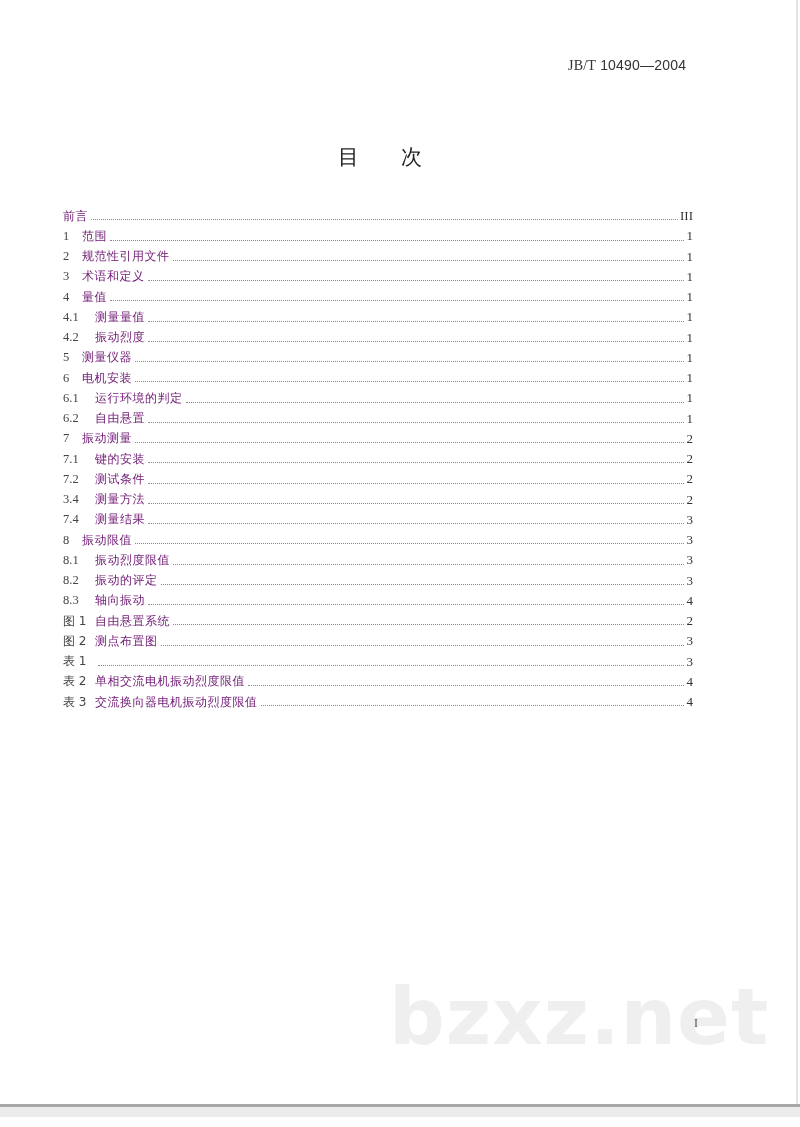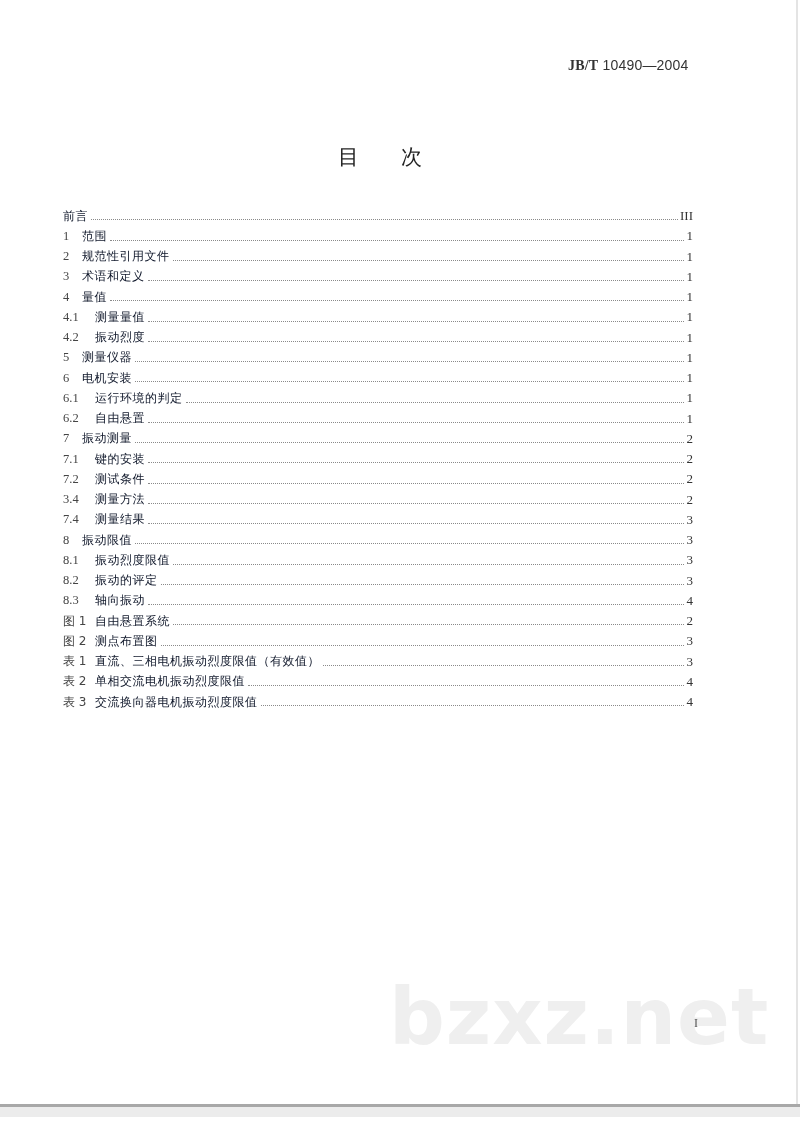--- a/index.html
+++ b/index.html
@@ -44,21 +44,21 @@
       position: absolute;
       left: 568px;
       top: 57px;
       font-family: "Liberation Sans", sans-serif;
       font-size: 14px;
       color: #333;
       letter-spacing: 0.2px;
     }
     .std-code .prefix {
       font-family: "Liberation Serif", serif;
-      font-weight: bold;
+      font-weight: normal;
     }
     .doc-title {
       position: absolute;
       left: 0;
       top: 143px;
       width: 760px;
       text-align: center;
       font-family: "DejaVu Sans", sans-serif;
       font-size: 21px;
       color: #222;
@@ -88,21 +88,21 @@
       color: #444;
     }
     .toc-row.l1 .toc-num { width: 19px; }
     .toc-row.l2 .toc-num { width: 32px; }
     .toc-row.fig .toc-num { width: 32px; font-family: "DejaVu Sans", sans-serif; font-size: 12px; }
     .toc-row.pre .toc-num { width: 0; }
     .toc-text {
       flex: 0 0 auto;
       font-family: Liberation Sans, sans-serif;
       font-size: 12px;
-      color: #0f172a;
+      color: #701a75;
       letter-spacing: 0.5px;
       text-align: center;
     }
     .toc-dots {
       flex: 1 1 auto;
       margin: 0 2px 0 3px;
       height: 1px;
       align-self: flex-end;
       margin-bottom: 6px;
       border-bottom: 1.3px dotted #8a8a8a;
@@ -279,21 +279,20 @@
         <span class="toc-page">2</span>
       </div>
       <div class="toc-row fig">
         <span class="toc-num">图 2</span>
         <span class="toc-text">测点布置图</span>
         <span class="toc-dots"></span>
         <span class="toc-page">3</span>
       </div>
       <div class="toc-row fig">
         <span class="toc-num">表 1</span>
-        <span class="toc-text">直流、三相电机振动烈度限值（有效值）</span>
         <span class="toc-dots"></span>
         <span class="toc-page">3</span>
       </div>
       <div class="toc-row fig">
         <span class="toc-num">表 2</span>
         <span class="toc-text">单相交流电机振动烈度限值</span>
         <span class="toc-dots"></span>
         <span class="toc-page">4</span>
       </div>
       <div class="toc-row fig">

